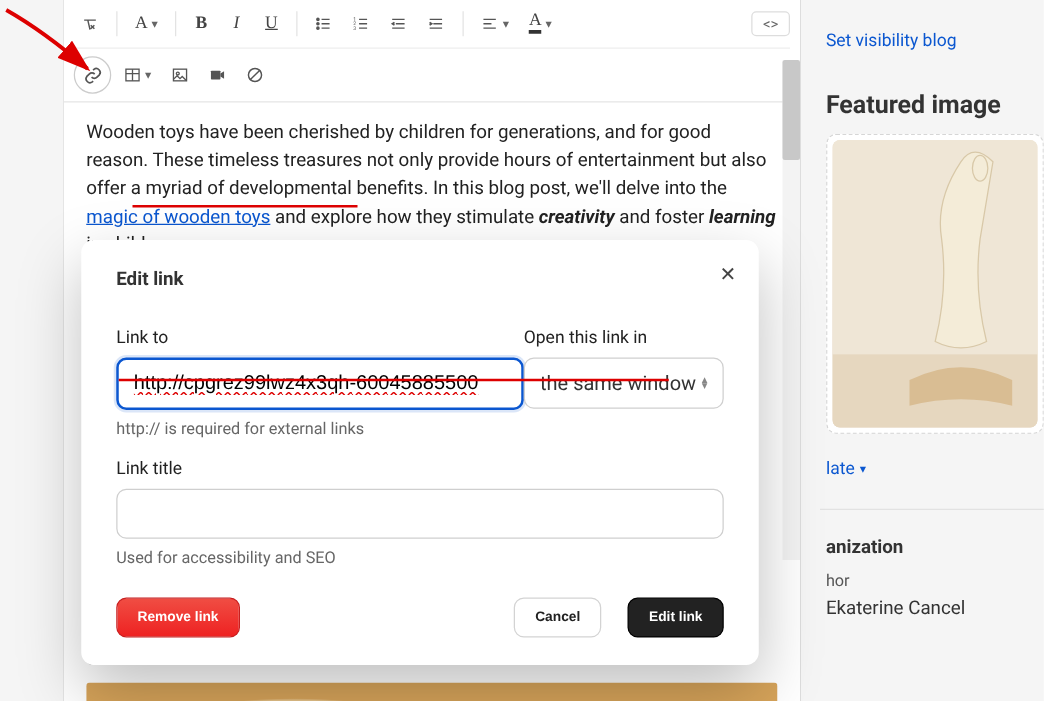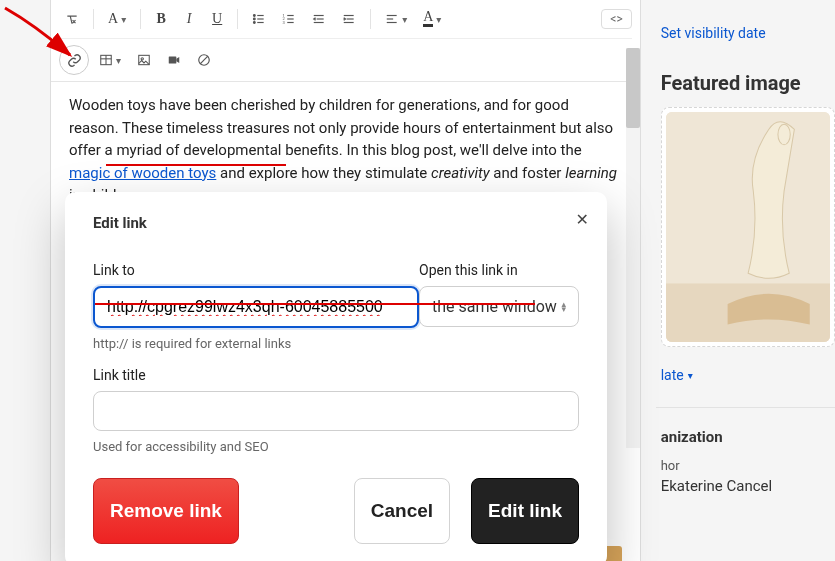--- a/index.html
+++ b/index.html
@@ -68,21 +68,21 @@
   }
   
   .content-area{
     padding: 12px 18px;
     font-size:15px;
     line-height:1.5;
     color:#222;
     position:relative;
   }
   .content-area a{ color:#0b57d0; text-decoration:underline;}
-  .content-area em{font-style:italic;}
+  .content-area em{font-style:italic;font-weight:bold;}
   .red-underline1{position:absolute; left:55px; top:164px; width:180px;height:2px;background:#d00; z-index:2;}
   .heading{font-weight:700;font-size:17px;margin:14px 0;}
   .big-heading{font-weight:800;font-size:26px; margin:18px 0;}
   .scroll-track{position:absolute; right:0; top:48px; width:14px; height:400px; background:#f3f3f3;}
   .scroll-thumb{position:absolute; right:0; top:48px; width:14px; height:80px; background:#c8c8c8; border-radius:2px;}
   .img-strip{height:70px;background:#d7a45a;margin-top:8px;border-radius:3px 3px 0 0; background-image:radial-gradient(ellipse at 30% 30%, #e7c48a 10%, transparent 12%), radial-gradient(ellipse at 70% 60%, #b8823e 15%, transparent 18%);}
   
   .side-link{color:#0b57d0;cursor:pointer;margin-bottom:30px;display:block;}
   .side-section-title{font-weight:700;font-size:20px;margin:10px 0 12px;}
   .side-box{border:1px dashed #d6d6d6;border-radius:8px;padding:4px;background:#fff;margin-bottom:20px;}
@@ -116,21 +116,21 @@
     border:1px solid #cfcfcf;border-radius:8px;padding:10px 12px;font-size:16px;outline:none;background:#fff;
   }
   .field input.focused{border:2px solid #0b57d0; box-shadow:0 0 0 2px rgba(11,87,208,.15);}
   .help{font-size:13px;color:#666;margin-top:8px;}
   .select{display:flex;justify-content:space-between;align-items:center;cursor:pointer;}
   .select .chev{color:#888;display:flex;flex-direction:column;line-height:.5;font-size:9px;}
   .full-field{margin-top:16px;}
   .full-field label{display:block;font-size:14px;color:#222;margin-bottom:8px;}
   .full-field input{width:100%;}
   .modal-footer{display:flex;justify-content:space-between;align-items:center;margin-top:24px;}
-  .btn{border-radius:8px;padding:21px 16px;font-size:19px;font-weight:600;cursor:pointer;border:1px solid transparent;}
+  .btn{border-radius:8px;padding:9px 16px;font-size:11px;font-weight:600;cursor:pointer;border:1px solid transparent;}
   .btn-danger{background:linear-gradient(#f04d43,#e22);color:#fff;border:1px solid #c91f1f;}
   .btn-secondary{background:#fff;border:1px solid #d3d3d3;color:#222;}
   .btn-dark{background:#222;color:#fff;border:1px solid #000;}
   .footer-right{display:flex;gap:21px;}
   .url-redline{position:absolute;left:30px;top:111px;width:440px;height:2px;background:#d00;z-index:2;}
   .spellcheck{text-decoration: underline wavy #d00 1px; text-underline-offset:2px;}
 </style>
 </head>
 <body>
 
@@ -247,21 +247,21 @@
       <p><span>to c</span></p>
       <p><span>the</span></p>
       <div class="img-strip"></div>
     </div>
     <div class="red-underline1"></div>
     <div class="scroll-track"></div>
     <div class="scroll-thumb"></div>
   </div>
 
   <div class="sidebar-col">
-    <span class="side-link">Set visibility date</span>
+    <span class="side-link">Set visibility blog</span>
     <div class="side-section-title">Featured image</div>
     <div class="side-box">
       <div class="side-img">
         <svg width="100%" height="100%" viewBox="0 0 160 230" preserveAspectRatio="xMidYMid slice">
           <rect width="160" height="230" fill="#efe6d6"></rect>
           <rect y="170" width="160" height="60" fill="#e6d7bf"></rect>
           <path d="M100 20 q10 -15 25 0 q-5 30 -10 60 q-5 40 5 80 q-20 10 -40 0 q10 -40 5 -80 q-5 -30 15 -60" fill="#f4ecd8" stroke="#d8c8a8"></path>
           <ellipse cx="115" cy="25" rx="6" ry="10" fill="#f4ecd8" stroke="#d8c8a8"></ellipse>
           <path d="M60 190 q40 -20 80 0 l0 20 q-40 -10 -80 0 z" fill="#d9bd93"></path>
         </svg>

